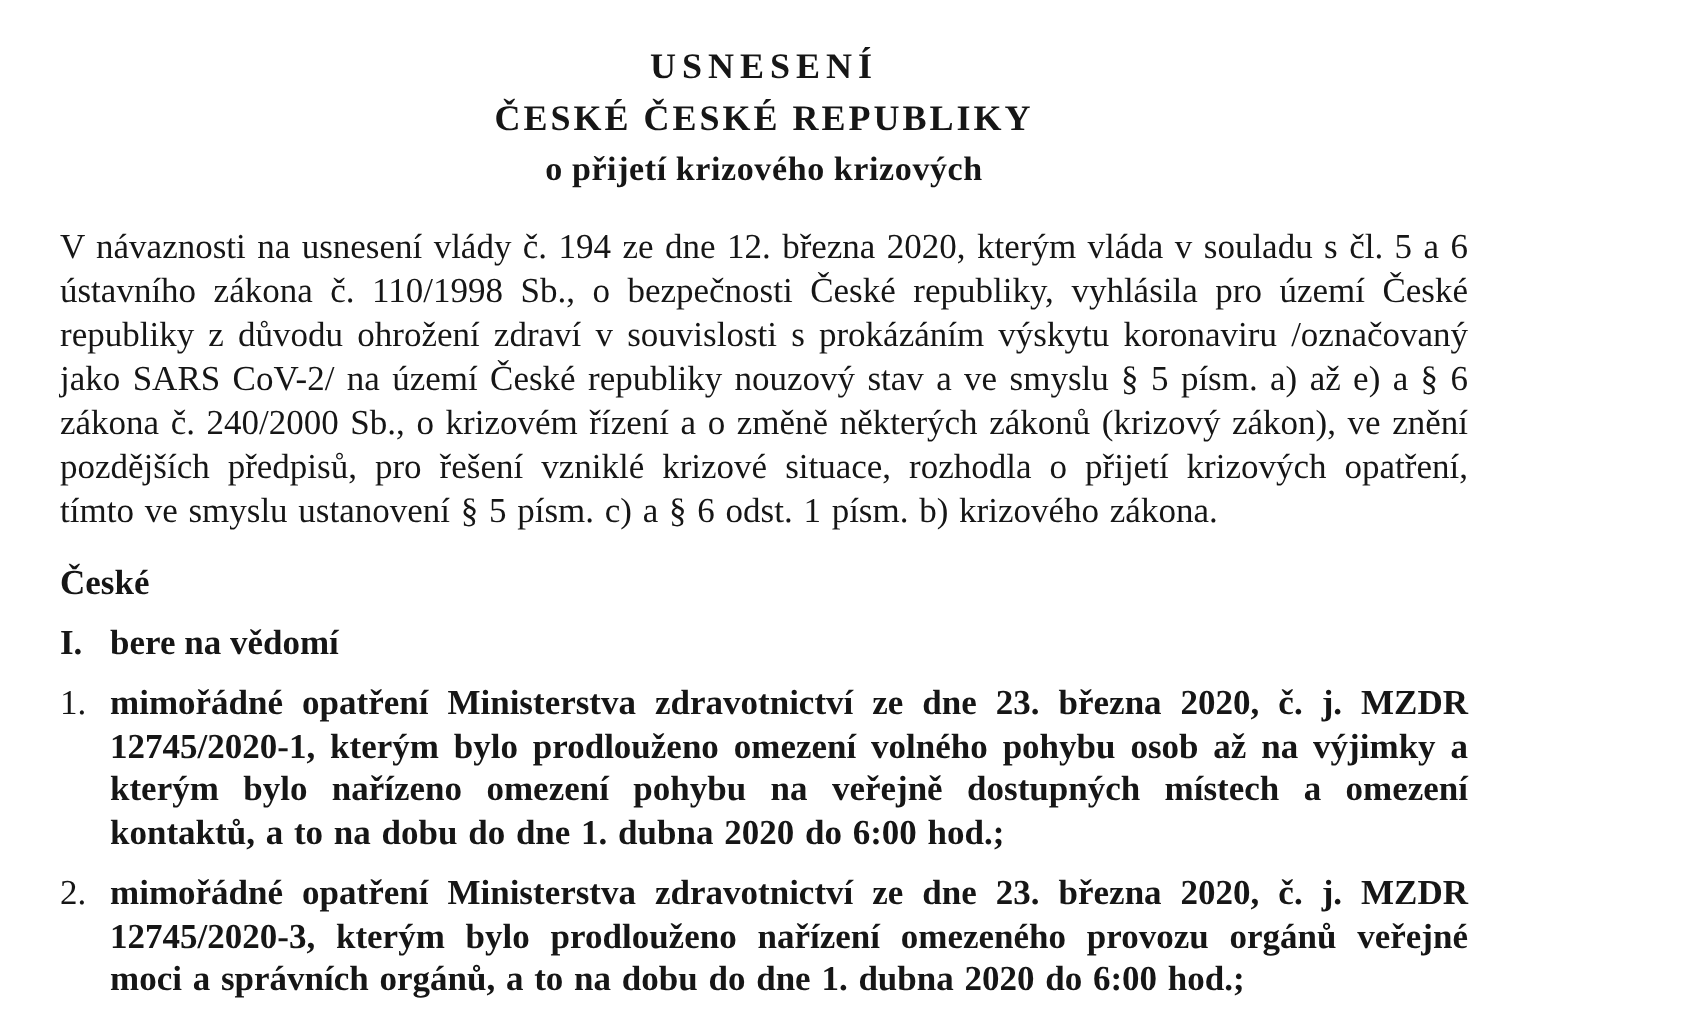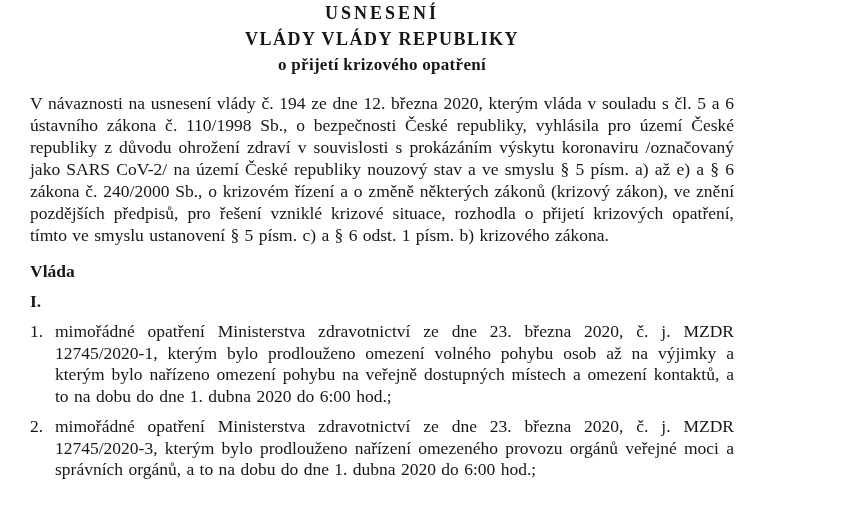--- a/index.html
+++ b/index.html
@@ -7,21 +7,21 @@
     padding: 0;
     width: 854px;
     height: 514px;
     overflow: hidden;
     background: #ffffff;
   }
   .page {
     box-sizing: border-box;
     width: 764px;
     height: 514px;
-    padding: 0 30px 0 30px;
+    padding: 20px 30px 0 30px;
     background: #ffffff;
     color: #161616;
     font-family: "Liberation Serif", "DejaVu Serif", serif;
   }
   .title-line {
     text-align: center;
     font-size: 17px;
     line-height: 26px;
     white-space: nowrap;
   }
@@ -66,40 +66,42 @@
     font-size: 17.5px;
     line-height: 21.5px;
   }
   .num {
     flex: 0 0 25px;
   }
   .item-text {
     flex: 1;
     text-align: justify;
     word-spacing: 1px;
+    font-weight: bold;
   }
 </style>
 </head>
 <body>
 
 <div class="page">
 
   <div class="title-line t-main">USNESENÍ</div>
 
-  <div class="title-line t-sub">VLÁDY VLÁDY REPUBLIKY</div>
+  <div class="title-line t-sub">ČESKÉ ČESKÉ REPUBLIKY</div>
 
 
-  <div class="title-line t-bold">o přijetí krizového opatření</div>
+  <div class="title-line t-bold">o přijetí krizového krizových</div>
 
   <p class="preamble">V návaznosti na usnesení vlády č. 194 ze dne 12. března 2020, kterým vláda v souladu s čl. 5 a 6 ústavního zákona č. 110/1998 Sb., o bezpečnosti České republiky, vyhlásila pro území České republiky z důvodu ohrožení zdraví v souvislosti s prokázáním výskytu koronaviru /označovaný jako SARS CoV-2/ na území České republiky nouzový stav a ve smyslu § 5 písm. a) až e) a § 6 zákona č. 240/2000 Sb., o krizovém řízení a o změně některých zákonů (krizový zákon), ve znění pozdějších předpisů, pro řešení vzniklé krizové situace, rozhodla o přijetí krizových opatření, tímto ve smyslu ustanovení § 5 písm. c) a § 6 odst. 1 písm. b) krizového zákona.</p>
 
-  <div class="actor">Vláda</div>
+  <div class="actor">České</div>
 
   <div class="section-heading">
     <span class="num">I.</span>
+    <span class="section-label">bere na vědomí</span>
   </div>
 
   <div class="item">
     <span class="num">1.</span>
     <span class="item-text">mimořádné opatření Ministerstva zdravotnictví ze dne 23. března 2020, č. j. MZDR 12745/2020-1, kterým bylo prodlouženo omezení volného pohybu osob až na výjimky a kterým bylo nařízeno omezení pohybu na veřejně dostupných místech a omezení kontaktů, a to na dobu do dne 1. dubna 2020 do 6:00 hod.;</span>
   </div>
 
   <div class="item">
     <span class="num">2.</span>
     <span class="item-text">mimořádné opatření Ministerstva zdravotnictví ze dne 23. března 2020, č. j. MZDR 12745/2020-3, kterým bylo prodlouženo nařízení omezeného provozu orgánů veřejné moci a správních orgánů, a to na dobu do dne 1. dubna 2020 do 6:00 hod.;</span>

